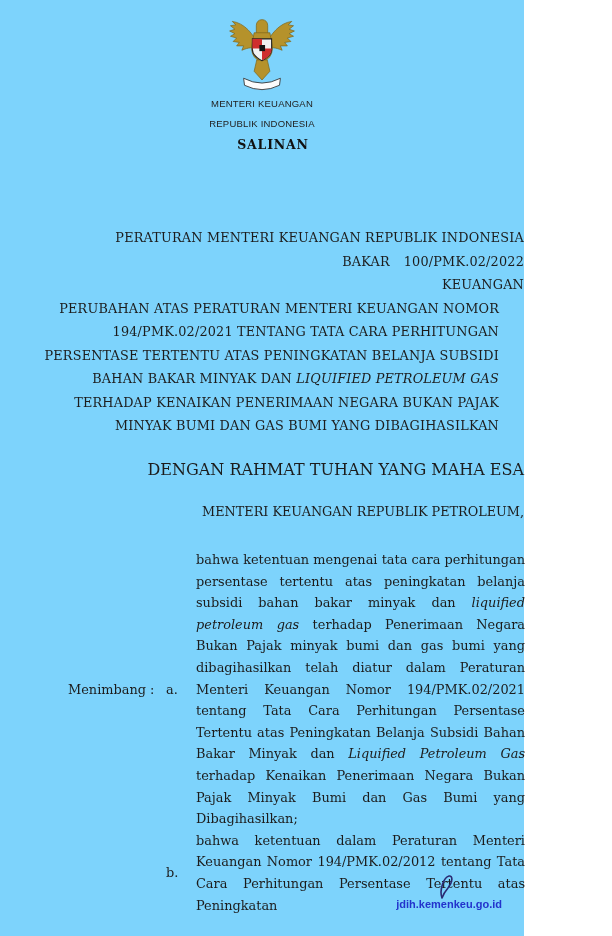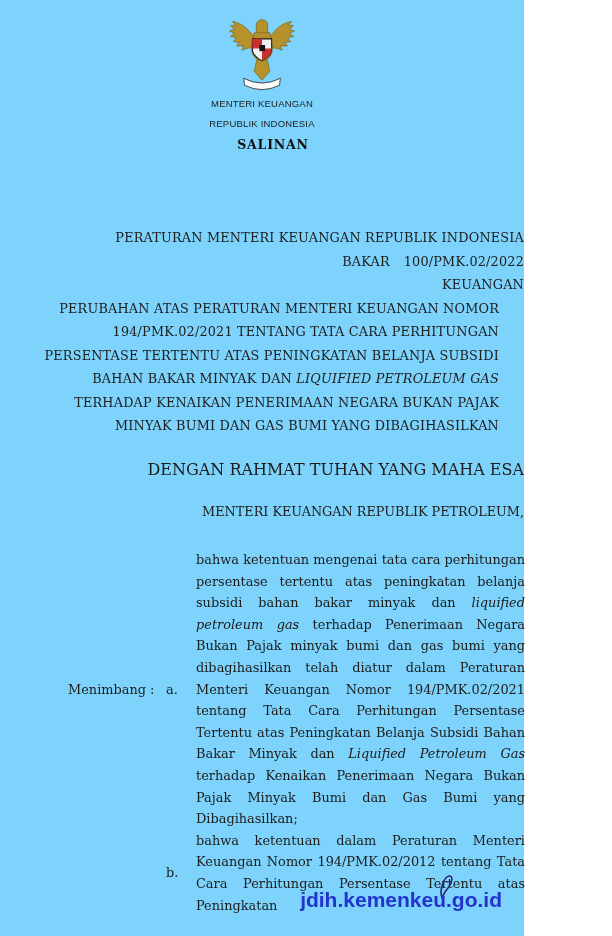--- a/index.html
+++ b/index.html
@@ -35,21 +35,21 @@
   .m-row{display:flex;align-items:center;}
   .m-label{width:82px;flex:0 0 82px;}
   .m-colon{width:16px;flex:0 0 16px;}
   .m-letter{width:30px;flex:0 0 30px;}
   .m-text{flex:1;text-align:justify;}
 
   
   .footer{position:absolute;right:22px;bottom:24px;text-align:right;}
   .watermark{
     font-family:"Liberation Sans","DejaVu Sans",sans-serif;
-    font-size:21px;font-weight:bold;color:#2333cc;text-decoration:none;
+    font-size:11px;font-weight:bold;color:#2333cc;text-decoration:none;
   }
   .pen-mark{position:absolute;right:68px;bottom:36px;width:18px;height:26px;}
 </style>
 </head>
 <body>
 
 <div class="page">
 
   <div class="header">
     <svg class="emblem" viewBox="0 0 80 96" aria-hidden="true">

